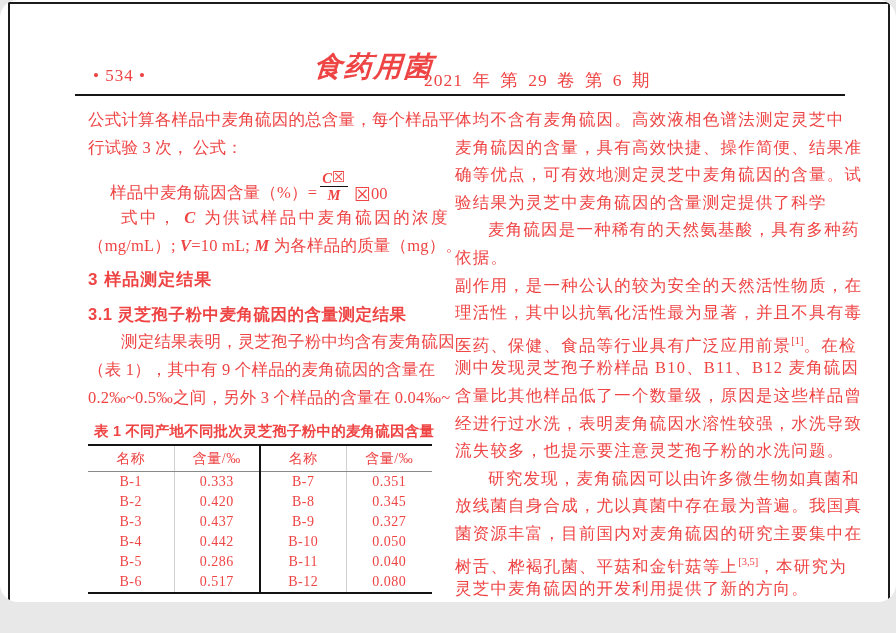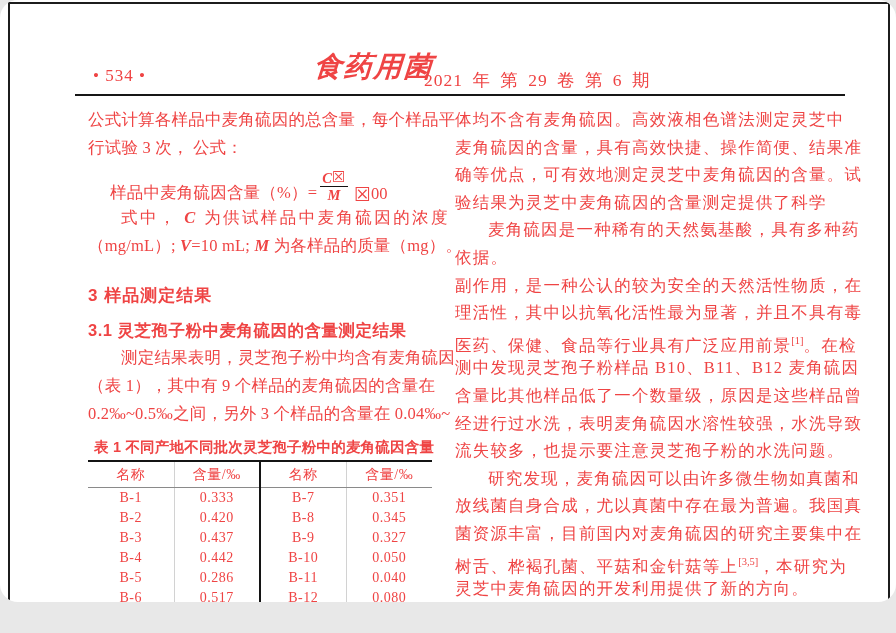--- a/index.html
+++ b/index.html
@@ -30,21 +30,21 @@
   .indent{padding-left:33px;}
   .spread{letter-spacing:2.4px;}
   .var{font-style:italic;font-weight:bold;font-family:"Liberation Serif",serif;}
   
   .formula{height:42px;display:flex;align-items:flex-end;padding-left:22px;font-size:16.5px;white-space:nowrap;}
   .frac{display:inline-flex;flex-direction:column;align-items:center;margin:0 3px;font-size:14.5px;line-height:1.15;}
   .frac .num{border-bottom:1.5px solid #111;padding:0 2px;display:flex;align-items:center;}
   .box{font-family:"DejaVu Sans",sans-serif;font-size:15px;font-weight:bold;line-height:1;}
   .box.big{font-size:19px;margin-left:3px;}
   
-  .h3{margin-top:22px;height:28px;line-height:28px;font-family:"Liberation Sans","DejaVu Sans",sans-serif;font-weight:bold;font-size:17px;letter-spacing:1px;}
+  .h3{margin-top:6px;height:28px;line-height:28px;font-family:"Liberation Sans","DejaVu Sans",sans-serif;font-weight:bold;font-size:17px;letter-spacing:1px;}
   .h31{margin-top:6px;height:28px;line-height:28px;font-family:"Liberation Sans","DejaVu Sans",sans-serif;font-weight:bold;font-size:16.5px;letter-spacing:0.5px;}
   
   .caption{margin-top:8px;height:22px;line-height:22px;font-family:"Liberation Sans","DejaVu Sans",sans-serif;font-weight:bold;font-size:14.5px;padding-left:6px;white-space:nowrap;}
   table.t{width:344px;border-collapse:collapse;border-top:2px solid #141414;border-bottom:2.5px solid #141414;margin-top:2px;}
   table.t th{font-weight:normal;border-bottom:1.3px solid #8a8a8a;height:25px;}
   table.t td{height:20px;}
   table.t th,table.t td{text-align:center;font-size:14px;letter-spacing:0.5px;padding:0;}
   table.t th:nth-child(1),table.t td:nth-child(1){border-right:1px solid #d2d2d2;width:25%;}
   table.t th:nth-child(2),table.t td:nth-child(2){border-right:2.2px solid #141414;width:25%;}
   table.t th:nth-child(3),table.t td:nth-child(3){border-right:1px solid #d2d2d2;width:25%;}

